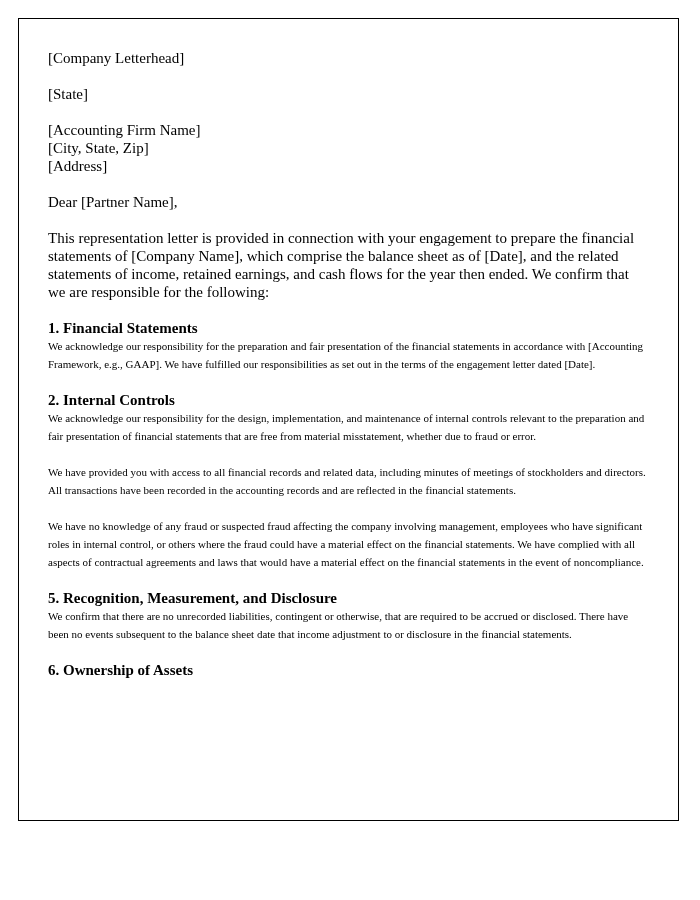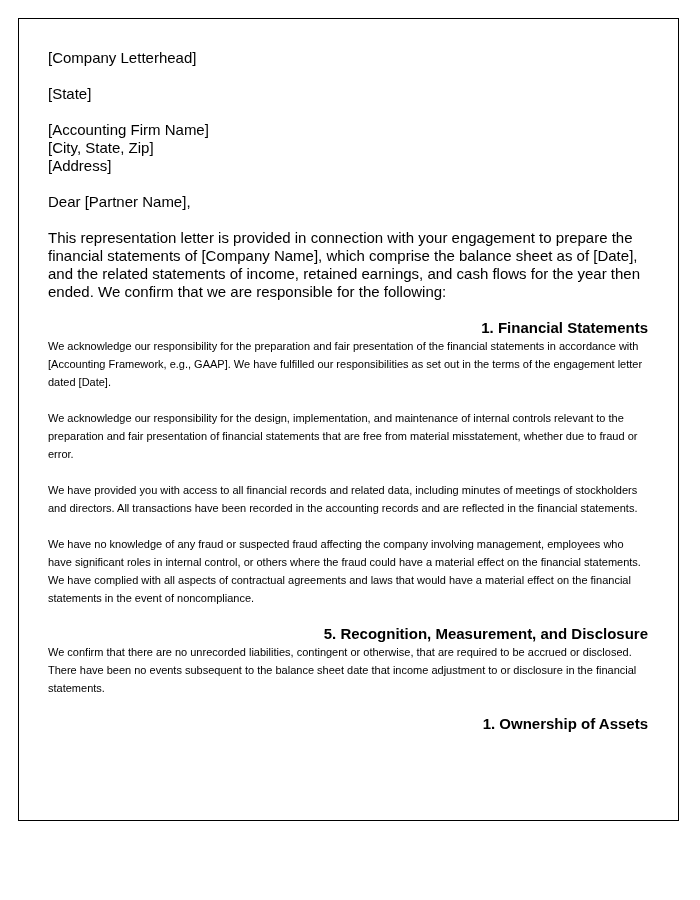--- a/index.html
+++ b/index.html
@@ -5,21 +5,21 @@
   html, body {
     margin: 0;
     padding: 0;
     background: #ffffff;
   }
   .screen {
     position: relative;
     width: 700px;
     height: 900px;
     background: #ffffff;
-    font-family: Liberation Sans, sans-serif;
+    font-family: Liberation Serif, serif;
     color: #000000;
   }
   .letter-page {
     position: absolute;
     left: 18px;
     top: 18px;
     width: 661px;
     height: 803px;
     border: 1px solid #000000;
     box-sizing: border-box;
@@ -38,21 +38,20 @@
     margin: 0;
   }
   .section {
     margin: 0 0 18px 0;
   }
   .section-heading {
     font-size: 15px;
     line-height: 18px;
     font-weight: bold;
     margin: 0;
-    text-align: right;
   }
   .section-body {
     font-size: 11px;
     line-height: 18px;
     margin: 0;
   }
 </style>
 </head>
 <body>
 
@@ -72,34 +71,35 @@
     <div class="line block">Dear [Partner Name],</div>
 
     <div class="para block">This representation letter is provided in connection with your engagement to prepare the financial statements of [Company Name], which comprise the balance sheet as of [Date], and the related statements of income, retained earnings, and cash flows for the year then ended. We confirm that we are responsible for the following:</div>
 
     <div class="section">
       <div class="section-heading">1. Financial Statements</div>
       <div class="section-body">We acknowledge our responsibility for the preparation and fair presentation of the financial statements in accordance with [Accounting Framework, e.g., GAAP]. We have fulfilled our responsibilities as set out in the terms of the engagement letter dated [Date].</div>
     </div>
 
     <div class="section">
+      <div class="section-heading">2. Internal Controls</div>
       <div class="section-body">We acknowledge our responsibility for the design, implementation, and maintenance of internal controls relevant to the preparation and fair presentation of financial statements that are free from material misstatement, whether due to fraud or error.</div>
     </div>
 
     <div class="section">
       <div class="section-body">We have provided you with access to all financial records and related data, including minutes of meetings of stockholders and directors. All transactions have been recorded in the accounting records and are reflected in the financial statements.</div>
     </div>
 
     <div class="section">
       <div class="section-body">We have no knowledge of any fraud or suspected fraud affecting the company involving management, employees who have significant roles in internal control, or others where the fraud could have a material effect on the financial statements. We have complied with all aspects of contractual agreements and laws that would have a material effect on the financial statements in the event of noncompliance.</div>
     </div>
 
     <div class="section">
       <div class="section-heading">5. Recognition, Measurement, and Disclosure</div>
       <div class="section-body">We confirm that there are no unrecorded liabilities, contingent or otherwise, that are required to be accrued or disclosed. There have been no events subsequent to the balance sheet date that income adjustment to or disclosure in the financial statements.</div>
     </div>
 
     <div class="section">
-      <div class="section-heading">1. Ownership of Assets</div>
+      <div class="section-heading">6. Ownership of Assets</div>
     </div>
 
   </div>
 </div>
 
 </body></html>

